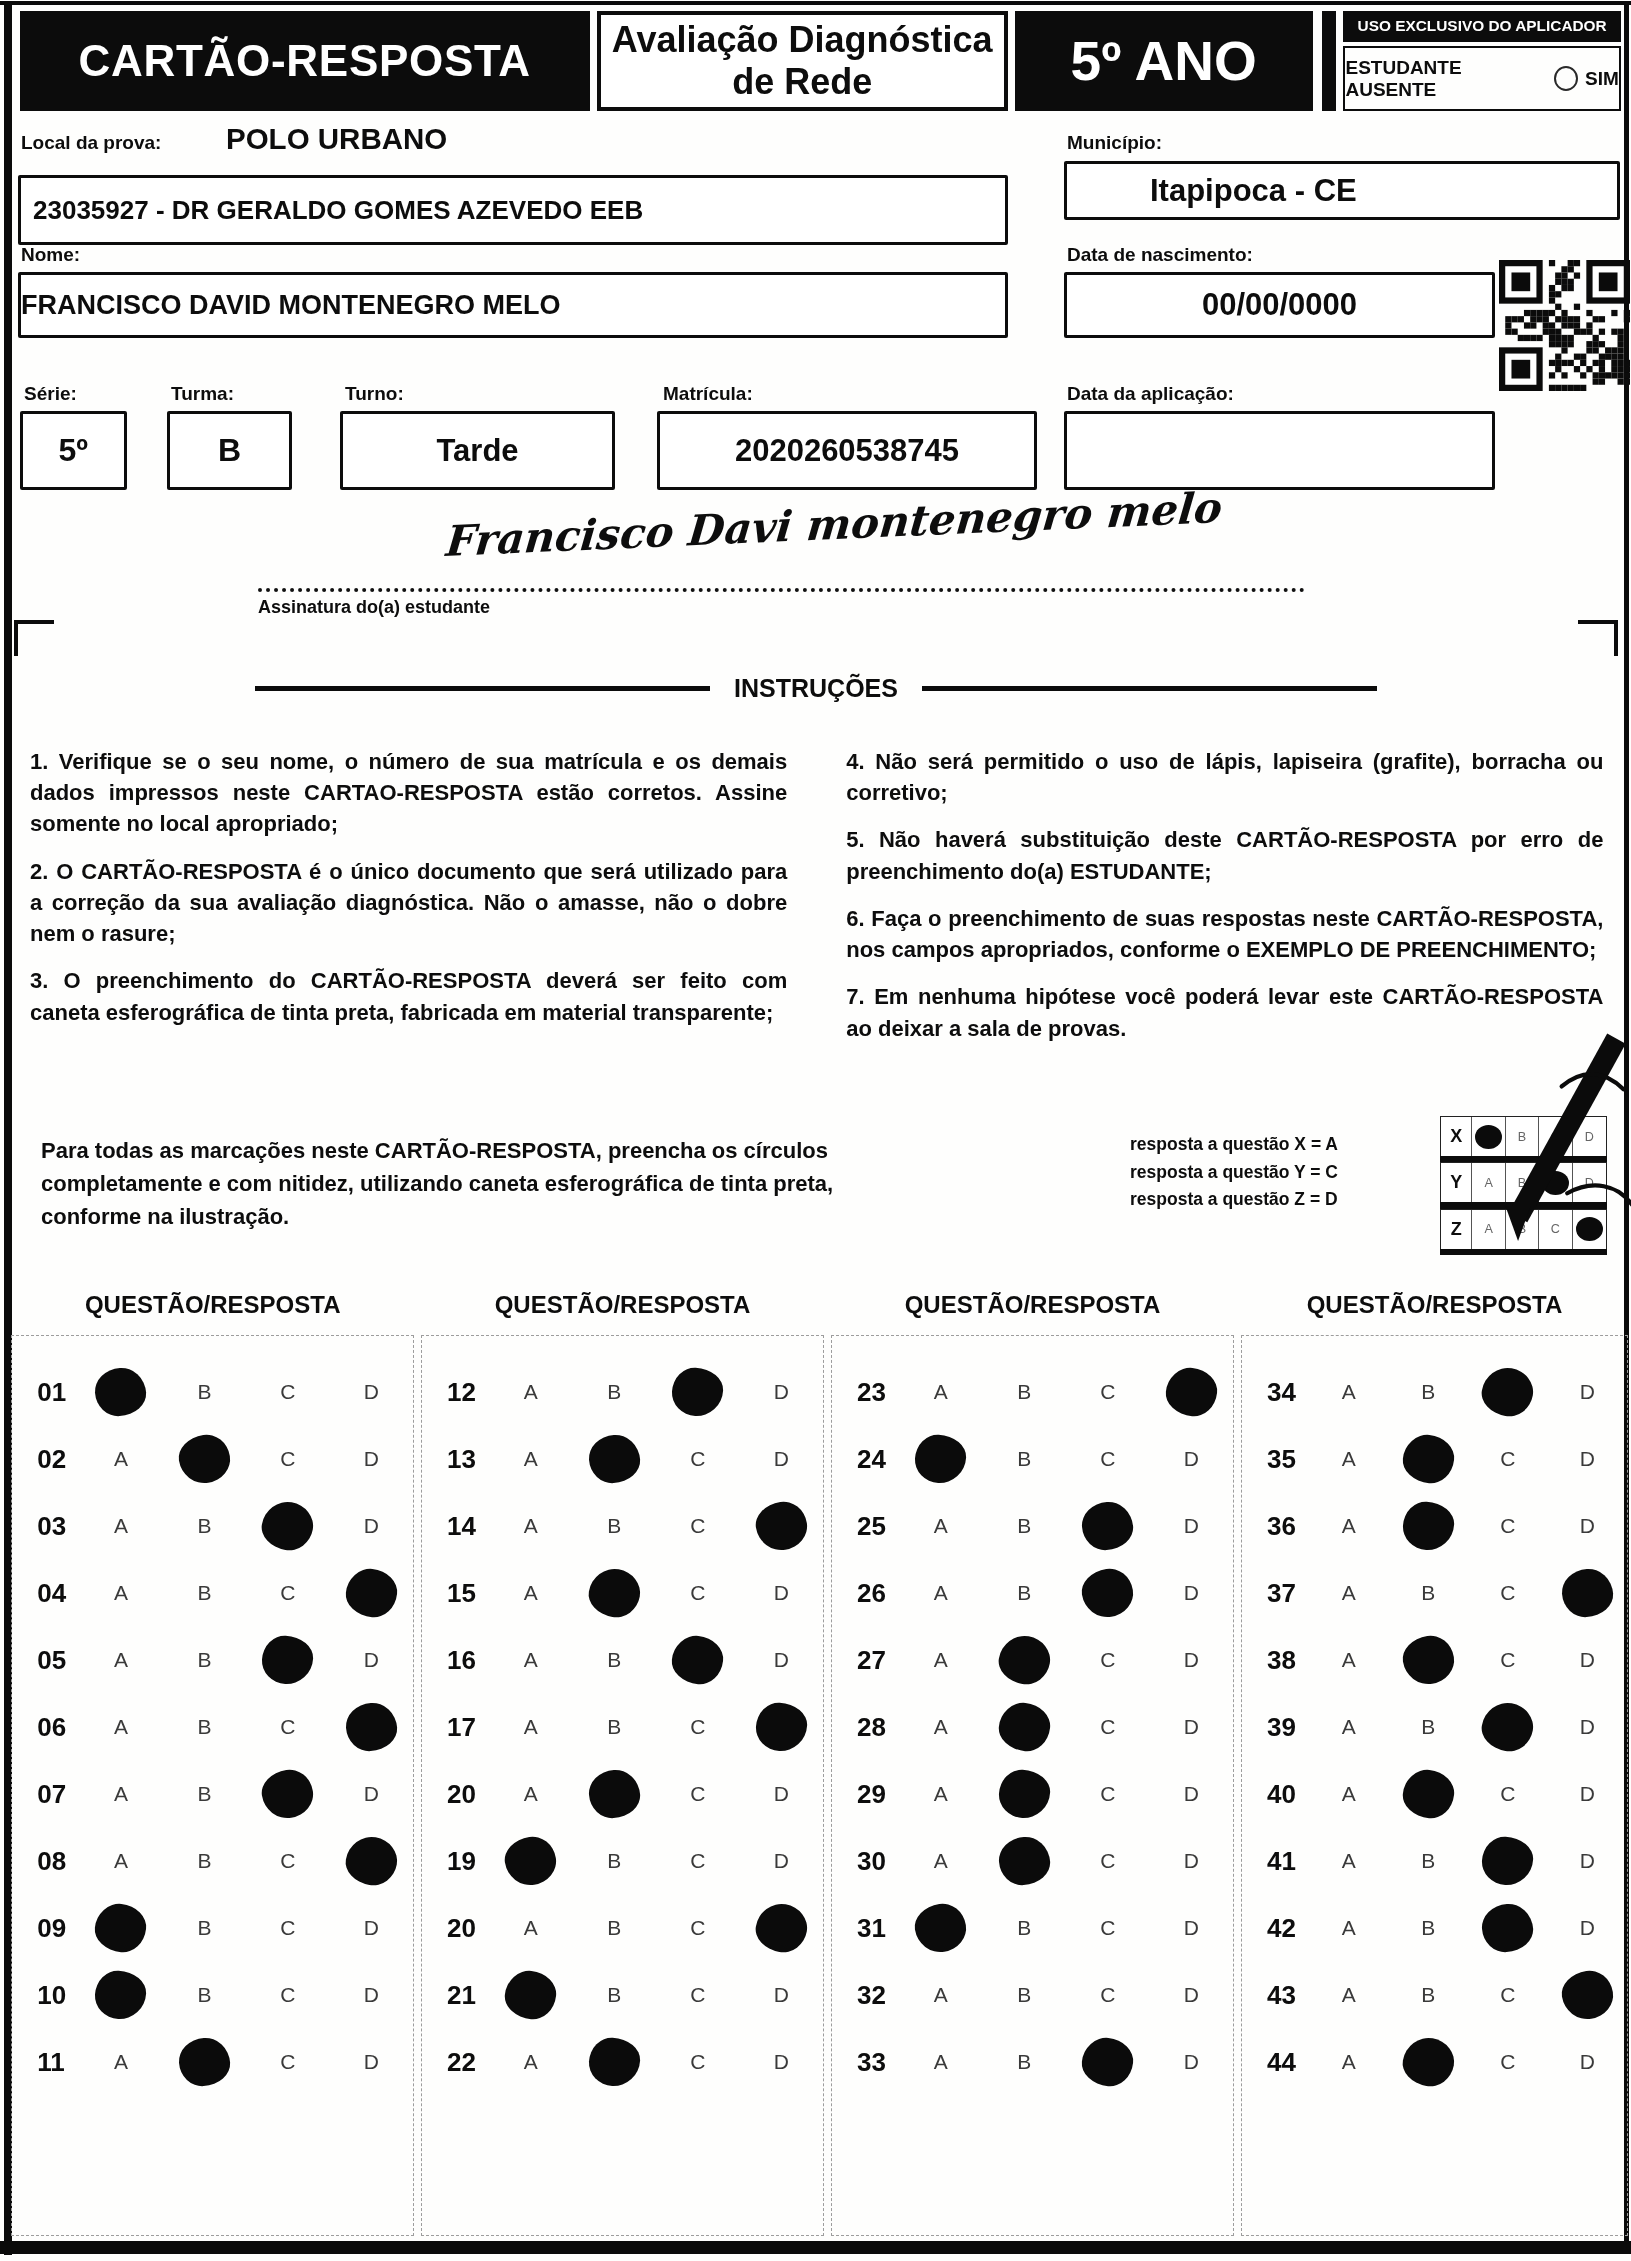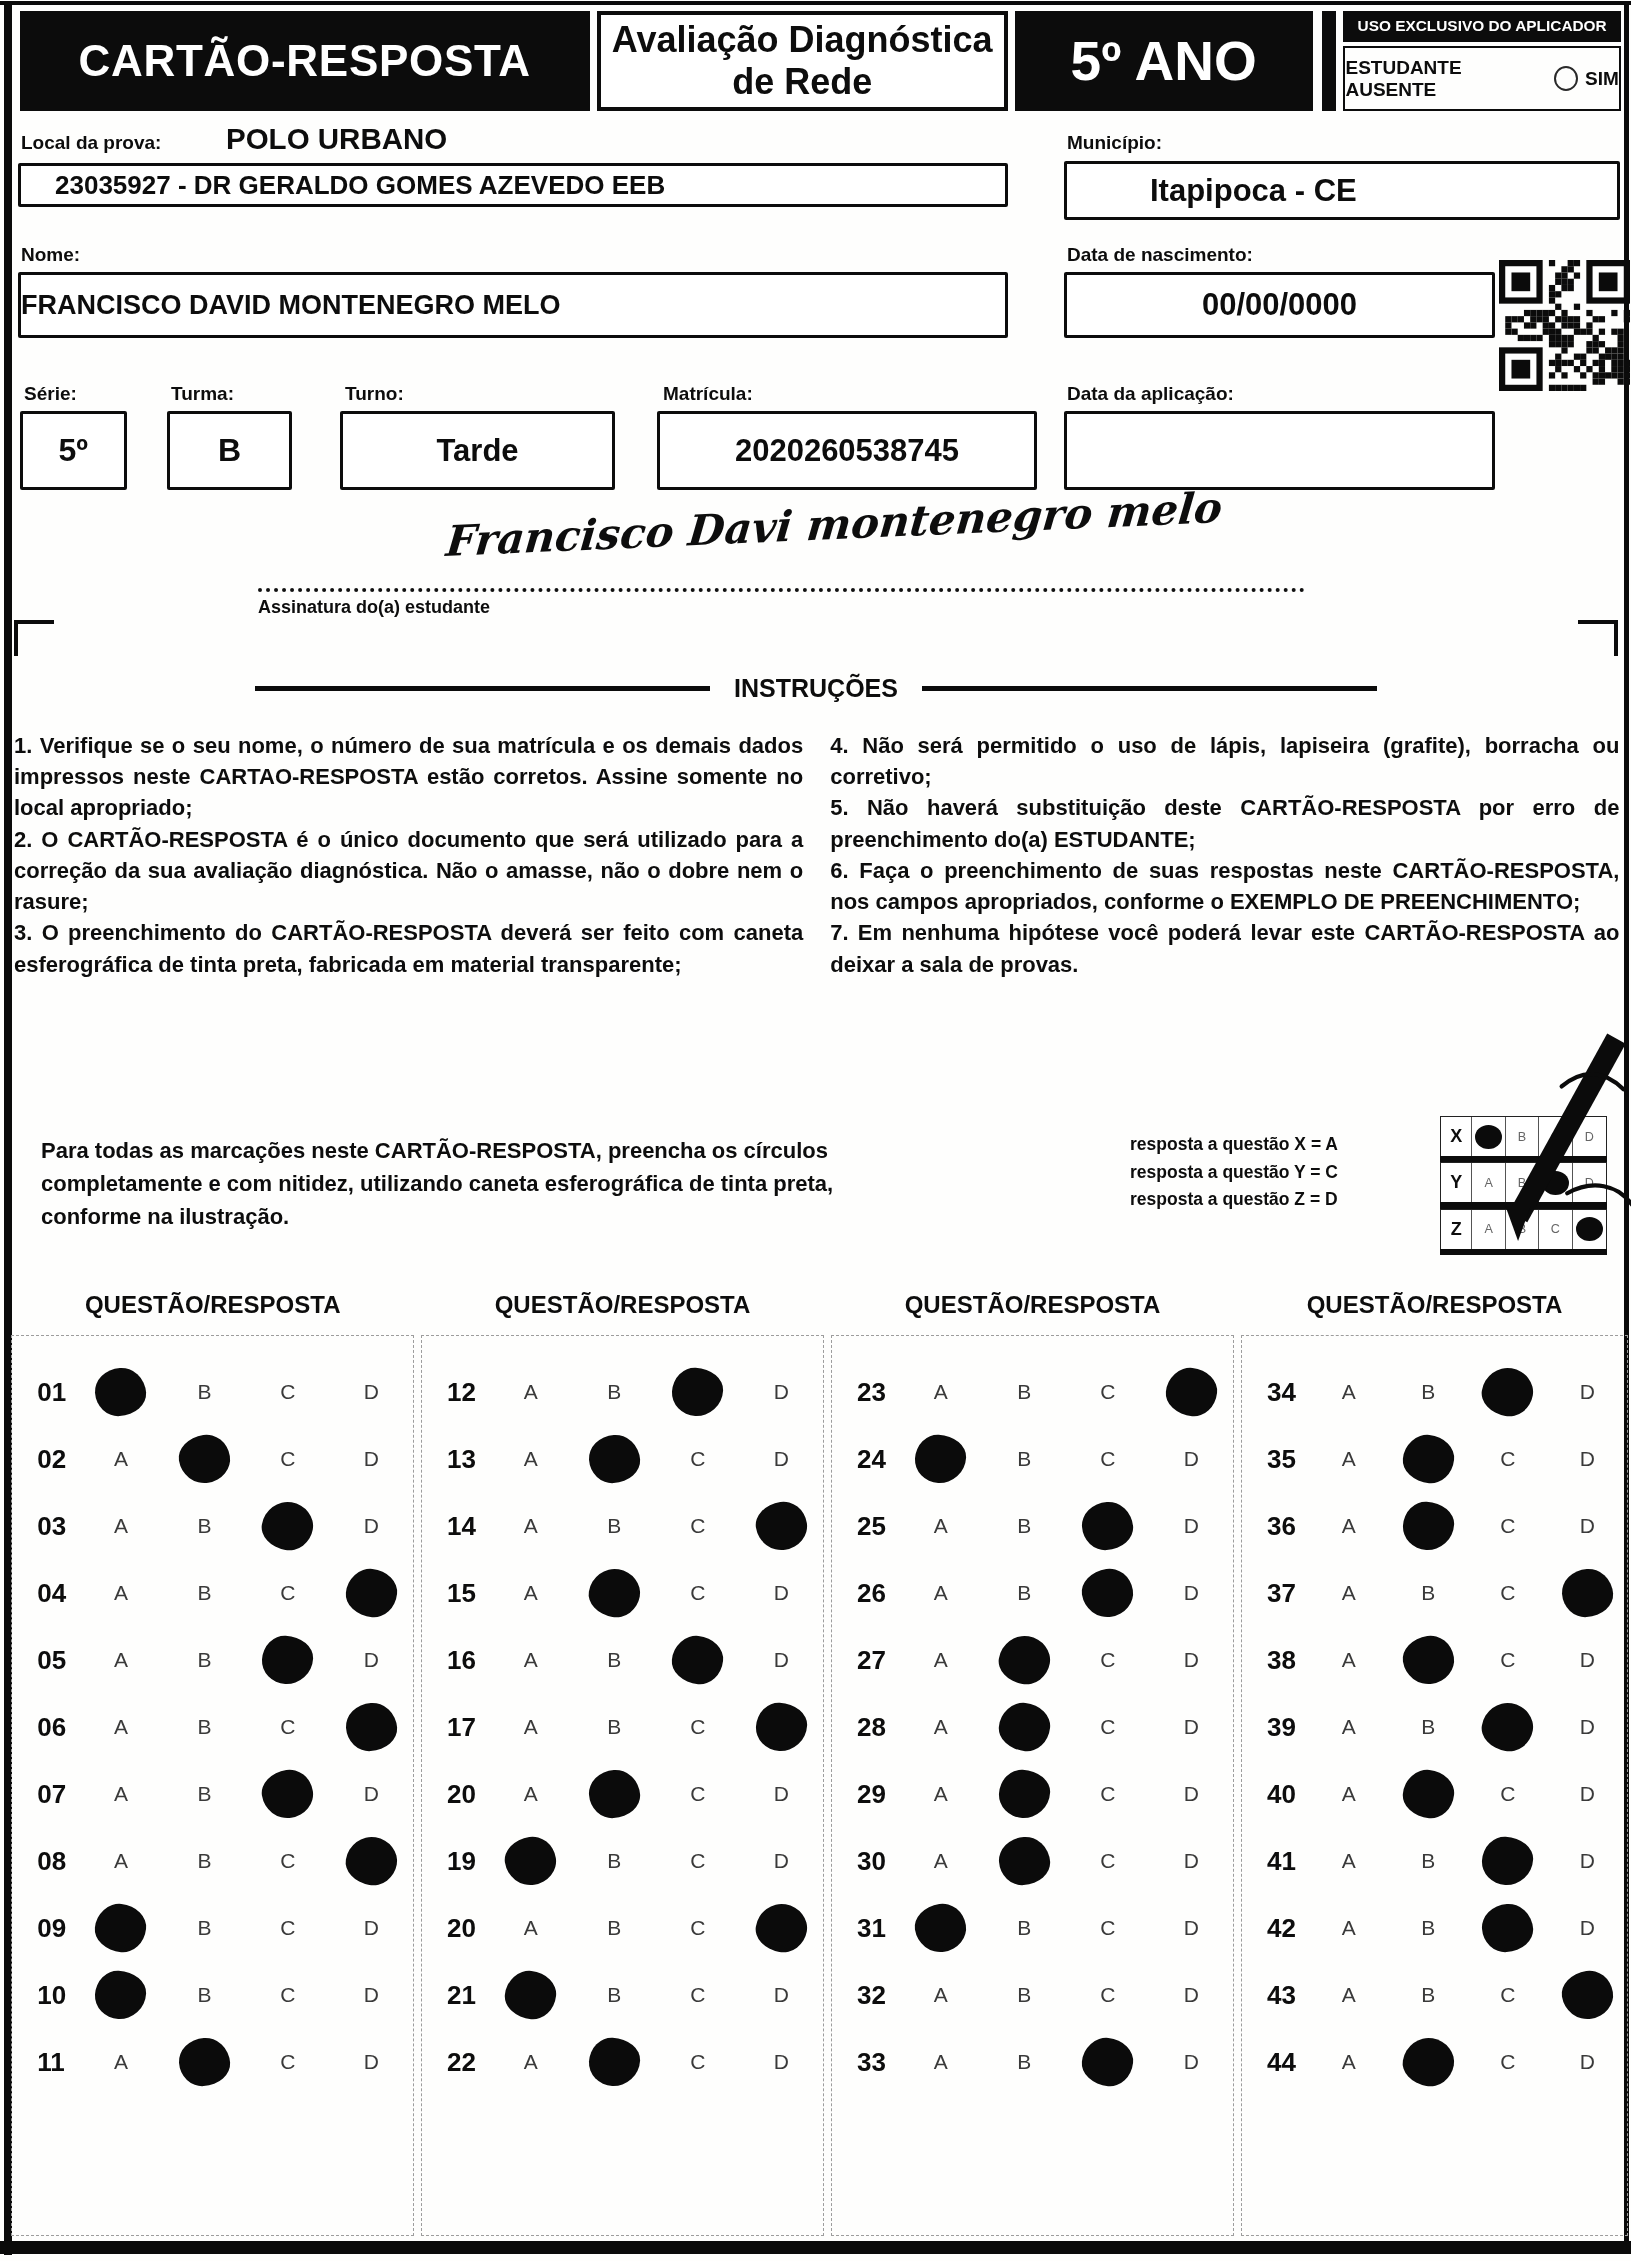--- a/index.html
+++ b/index.html
@@ -22,21 +22,21 @@
   #h-right{flex:1;display:flex;flex-direction:column}
   #h-right-top{background:#0c0c0c;color:#fff;font-size:15.4px;font-weight:bold;text-align:center;padding:6.3px 0}
   #h-right-bottom{border:2.8px solid #0c0c0c;margin-top:4.2px;flex:1;display:flex;align-items:center;justify-content:center;
                   gap:7px;font-size:19px;font-weight:bold}
   .circle{width:21px;height:21px;border:2.1px solid #2a2a2a;border-radius:50%;display:inline-block}
 
   .lbl{position:absolute;font-size:19px;font-weight:bold}
   .box{position:absolute;border:3.5px solid #0c0c0c;border-radius:2.1px;background:#fff;display:flex;align-items:center;
        font-weight:bold;box-sizing:border-box}
   #polo-value{position:absolute;left:226px;top:122px;font-size:29.5px;font-weight:bold}
-  #school-box{left:18px;top:163px;width:990px;height:44px;padding-left:34px;font-size:26px}
+  #school-box{left:18px;top:175px;width:990px;height:70px;padding-left:12px;font-size:26px}
   #municipio-box{left:1064px;top:161px;width:556px;height:59px;padding-left:83px;font-size:31px}
   #nome-box{left:18px;top:272px;width:990px;height:66px;font-size:27px}
   #nasc-box{left:1064px;top:272px;width:431px;height:66px;justify-content:center;font-size:31px}
   #serie-box{left:19.7px;top:411px;width:107px;height:79px;justify-content:center;font-size:32px}
   #turma-box{left:167px;top:411px;width:125px;height:79px;justify-content:center;font-size:32px}
   #turno-box{left:340px;top:411px;width:275px;height:79px;justify-content:center;font-size:31px}
   #matricula-box{left:657px;top:411px;width:380px;height:79px;justify-content:center;font-size:31px}
   #aplicacao-box{left:1064px;top:411px;width:431px;height:79px}
   #qr{position:absolute;left:1499px;top:258px;width:131px;height:135px}
 
@@ -47,21 +47,21 @@
 
   .corner{position:absolute;width:36px;height:32px}
   #corner-l{left:14px;top:620px;border-top:4.9px solid #0c0c0c;border-left:4.9px solid #0c0c0c}
   #corner-r{right:14px;top:620px;border-top:4.9px solid #0c0c0c;border-right:4.9px solid #0c0c0c}
 
   #inst-title{position:absolute;left:0;right:0;top:674px;display:flex;align-items:center;justify-content:center;
               gap:24px;font-size:25px;font-weight:bold}
   .rule{height:4.2px;background:#0c0c0c;width:455px}
   #inst-cols{position:absolute;left:14px;right:12.6px;top:730px;display:flex;gap:27px}
   .inst-col{width:50%;font-size:22px;font-weight:bold;line-height:1.42;text-align:justify}
-  .inst-col p{margin:0}
+  .inst-col p{margin:16px}
 
   #mark-note{position:absolute;left:41px;top:1134px;width:898px;font-size:22px;font-weight:bold;line-height:1.5}
   #legend{position:absolute;left:1130px;top:1131px;font-size:17.5px;font-weight:bold;line-height:1.58}
 
   #ex-grid{position:absolute;left:1440px;top:1116px;width:167px}
   .ex-row{display:flex;border:1.4px solid #222;border-bottom:none;background:#fff}
   .ex-cell{height:39px;display:flex;align-items:center;justify-content:center;border-right:1.4px solid #555;box-sizing:border-box}
   .ex-cell:last-child{border-right:none}
   .ex-lab{width:32px;font-size:18px;font-weight:bold}
   .ex-opt{width:34px;font-size:12.6px;color:#666}

